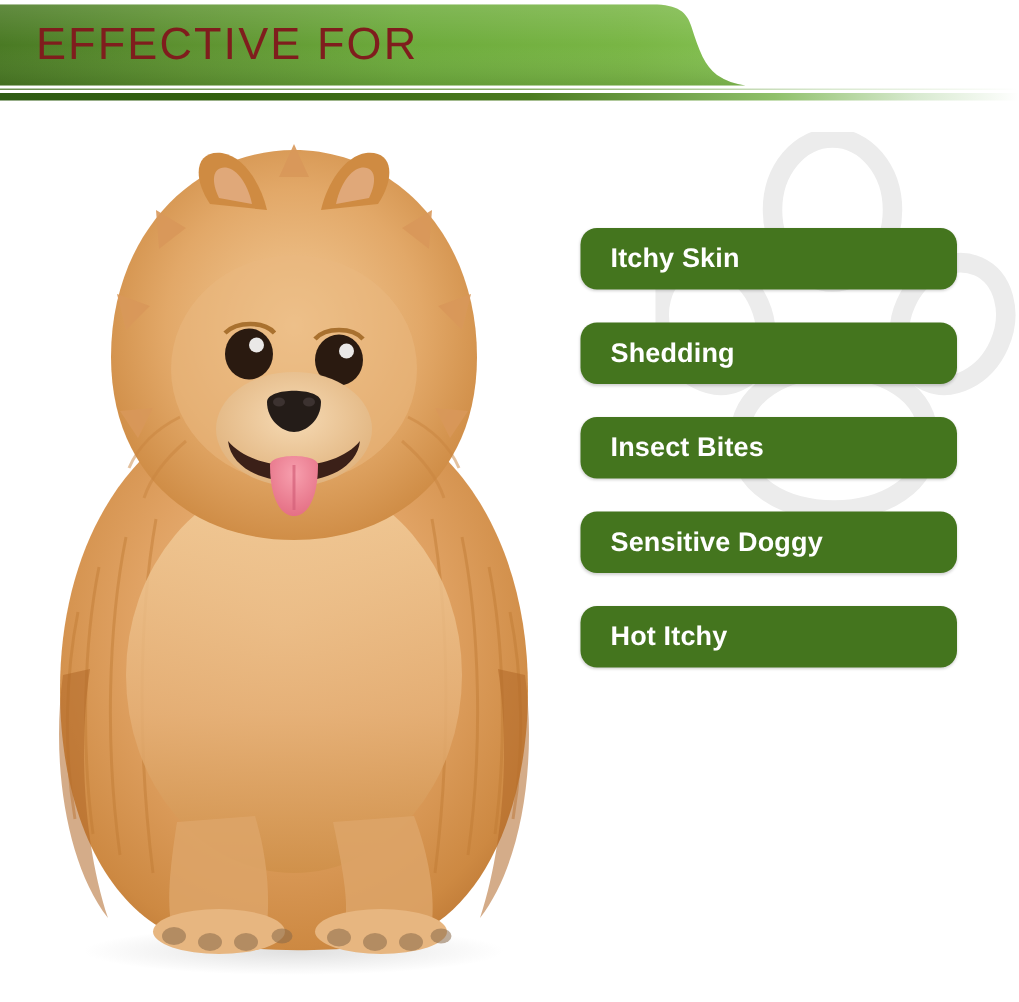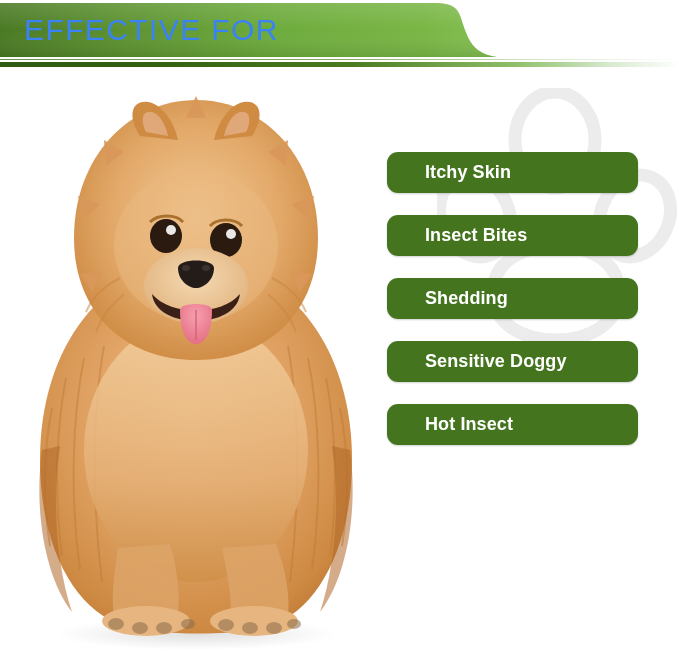--- a/index.html
+++ b/index.html
@@ -32,21 +32,21 @@
     top: 0;
     display: block;
   }
   .header-title {
     position: absolute;
     left: 24px;
     top: 10px;
     font-size: 30px;
     font-weight: 300;
     letter-spacing: 1.4px;
-    color: #3b82f6;
+    color: #7f1d1d;
     line-height: 40px;
     white-space: nowrap;
     font-family: "Liberation Sans", sans-serif;
   }
 
   
   .divider {
     position: absolute;
     left: 0;
     top: 62px;
@@ -108,21 +108,21 @@
     height: 41px;
     margin-bottom: 22px;
     border-radius: 11px;
     background: #44751e;
     box-shadow: 0 1px 2px rgba(0,0,0,0.18);
     display: flex;
     align-items: center;
   }
   .pill:last-child { margin-bottom: 0; }
   .pill-label {
-    padding-left: 38px;
+    padding-left: 20px;
     color: #ffffff;
     font-size: 18px;
     font-weight: bold;
     letter-spacing: 0.1px;
     white-space: nowrap;
     font-family: "Liberation Sans", sans-serif;
   }
 </style>
 </head>
 <body>
@@ -307,32 +307,32 @@
     </svg>
   </div>
 
   <div class="pill-list">
 
     <div class="pill">
       <span class="pill-label">Itchy Skin</span>
     </div>
 
     <div class="pill">
+      <span class="pill-label">Shedding</span>
+    </div>
+
+    <div class="pill">
       <span class="pill-label">Insect Bites</span>
     </div>
 
-    <div class="pill">
-      <span class="pill-label">Shedding</span>
-    </div>
-
 
     <div class="pill">
       <span class="pill-label">Sensitive Doggy</span>
     </div>
 
 
     <div class="pill">
-      <span class="pill-label">Hot Insect</span>
+      <span class="pill-label">Hot Itchy</span>
     </div>
 
   </div>
 
 </div>
 
 </body></html>

